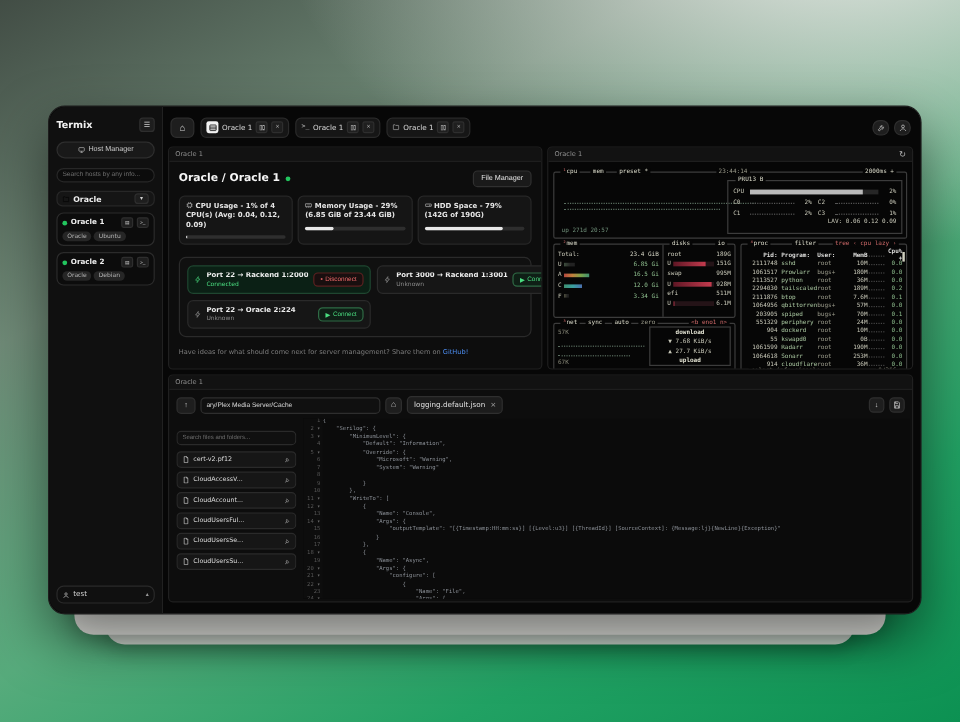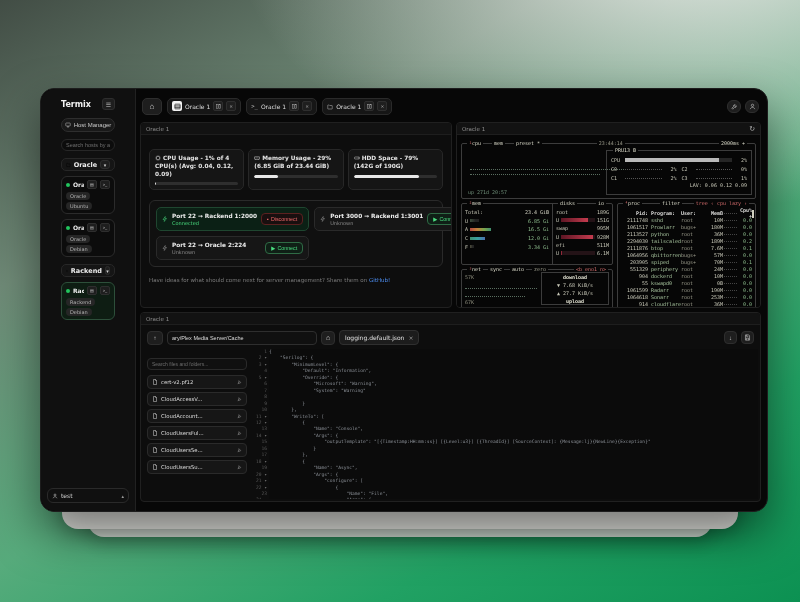--- a/index.html
+++ b/index.html
@@ -9,21 +9,21 @@
     background:
       radial-gradient(95% 75% at 88% -12%, rgba(238,239,236,.97), rgba(238,239,236,0) 62%),
       linear-gradient(152deg,#424d45 0%,#6f8a77 28%,#57ab7c 55%,#21a163 78%,#0c9152 100%);}
   .deck{position:absolute;border-radius:16px;z-index:1;box-shadow:0 6px 18px rgba(0,0,0,.25)}
   .deck1{left:62px;top:470px;width:676px;height:59px;background:#e8e9e4;z-index:2}
   .deck2{left:88px;top:470px;width:624px;height:67px;background:#f2f3ee;opacity:.9}
   .window{position:absolute;left:40px;top:88px;width:728px;height:424px;background:#070707;
     border:1px solid #1d1d1d;border-radius:14px;z-index:3;box-shadow:0 20px 45px rgba(0,0,0,.5)}
   
   .sidebar{position:absolute;left:0;top:0;bottom:0;width:95px;background:#101010;
-    border-right:1px solid #212121;border-radius:14px 0 0 14px;padding:9px 20px}
+    border-right:1px solid #212121;border-radius:14px 0 0 14px;padding:9px 6px}
   .sb-head{display:flex;align-items:center;justify-content:space-between;margin-bottom:8px}
   .sb-title{font-size:8px;font-weight:bold;color:#f2f2f2}
   .icon-btn{display:flex;align-items:center;justify-content:center;background:#1e1e1e;
     border:1px solid #2e2e2e;border-radius:3px;color:#cfcfcf;cursor:pointer}
   .sb-menu{width:13px;height:12px;font-size:6px}
   .hm-btn{width:100%;height:14px;display:flex;gap:3px;align-items:center;justify-content:center;
     background:#191919;border:1px solid #2e2e2e;border-radius:7px;color:#c9c9c9;font-size:6px}
   .sb-search{width:100%;height:12px;margin-top:7px;background:#0c0c0c;border:1px solid #272727;
     border-radius:6px;color:#bbb;font-size:5.5px;padding:0 4px}
   .sb-search::placeholder{color:#6f6f6f}
@@ -218,41 +218,20 @@
         <span class="hname">Oracle 2</span>
         <button class="icon-btn hbtn">▤</button>
         <button class="icon-btn hbtn">&gt;_</button>
       </div>
       <div class="tags">
                 <span class="tag">Oracle</span>
                 <span class="tag">Debian</span>
               </div>
     </div>
     </div>
-    <div class="grp">
-      <div class="grp-head">
-        <svg class="svg-icon" width="6" height="6" viewBox="0 0 24 24" fill="none" stroke="currentColor" stroke-width="2">
-                <path d="M3 19V5a1 1 0 0 1 1-1h5l2 2h9a1 1 0 0 1 1 1v12a1 1 0 0 1-1 1H4a1 1 0 0 1-1-1z"></path>
-              </svg>
-              <span class="grp-name">Rackend</span>
-        <button class="icon-btn grp-chev">▾</button>
-      </div>
-    <div class="host sel">
-      <div class="host-top">
-        <span class="hdot" style="background:#22c55e"></span>
-        <span class="hname">Rackend 1</span>
-        <button class="icon-btn hbtn">▤</button>
-        <button class="icon-btn hbtn">&gt;_</button>
-      </div>
-      <div class="tags">
-                <span class="tag">Rackend</span>
-                <span class="tag">Debian</span>
-              </div>
-    </div>
-    </div>
         </div>
       <div class="sb-footer">
         <svg class="svg-icon" width="6" height="6" viewBox="0 0 24 24" fill="none" stroke="currentColor" stroke-width="2">
             <circle cx="12" cy="8" r="4"></circle>
             <path d="M4 21c1.5-4 5-6 8-6s6.5 2 8 6"></path>
           </svg>
         <span class="uname">test</span>
         <span style="font-size:5px;color:#999">▴</span>
       </div>
     </aside>
@@ -317,20 +296,25 @@
               </svg>
           </button>
         </div>
       </div>
 
       <section class="panel p-server">
         <div class="panel-head">
           <span>Oracle 1</span>
         </div>
         <div class="sp-body">
+          <div class="title-row">
+            <span class="crumb">Oracle / Oracle 1</span>
+            <span class="odot" style="background:#22c55e"></span>
+            <button class="fm-btn">File Manager</button>
+          </div>
           <div class="stats" id="stats">
     <div class="stat">
       <div class="stat-l"><svg class="svg-icon" width="6" height="6" viewBox="0 0 24 24" fill="none" stroke="currentColor" stroke-width="2">
                     <rect x="6" y="6" width="12" height="12" rx="1"></rect>
                     <path d="M9 2v4M15 2v4M9 18v4M15 18v4M2 9h4M2 15h4M18 9h4M18 15h4"></path>
                   </svg><span>CPU Usage - 1% of 4 CPU(s) (Avg: 0.04, 0.12, 0.09)</span></div>
       <div class="bar">
                   <i style="width:1%"></i>
                 </div>
     </div>

